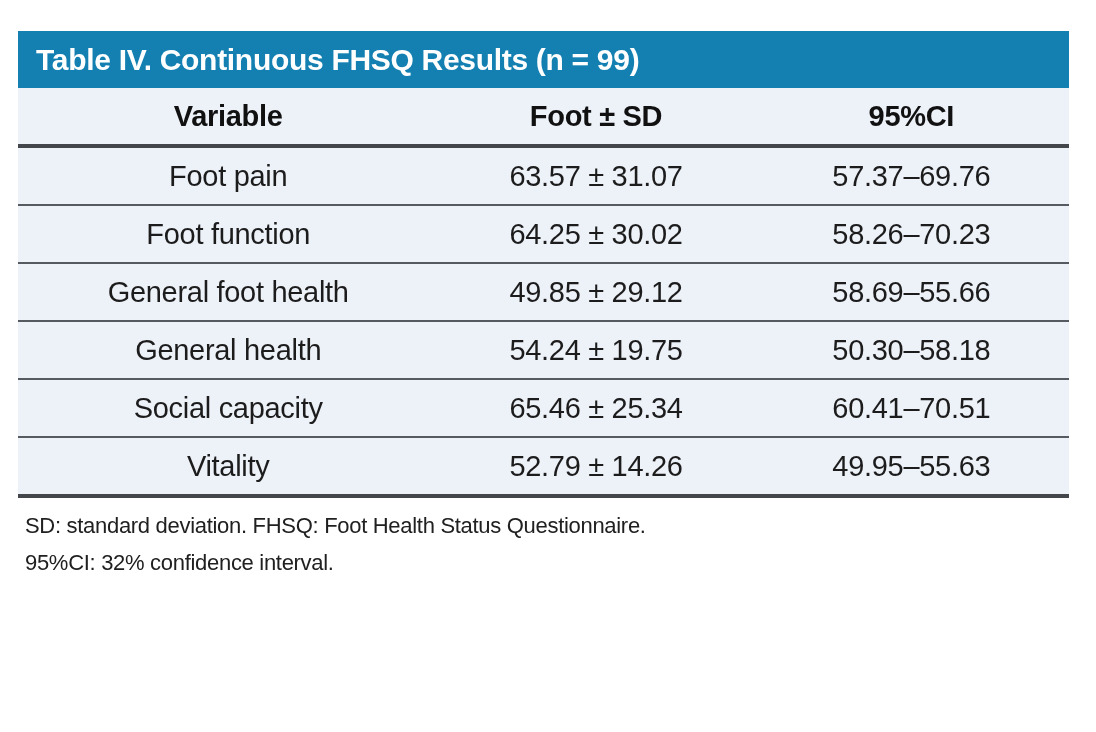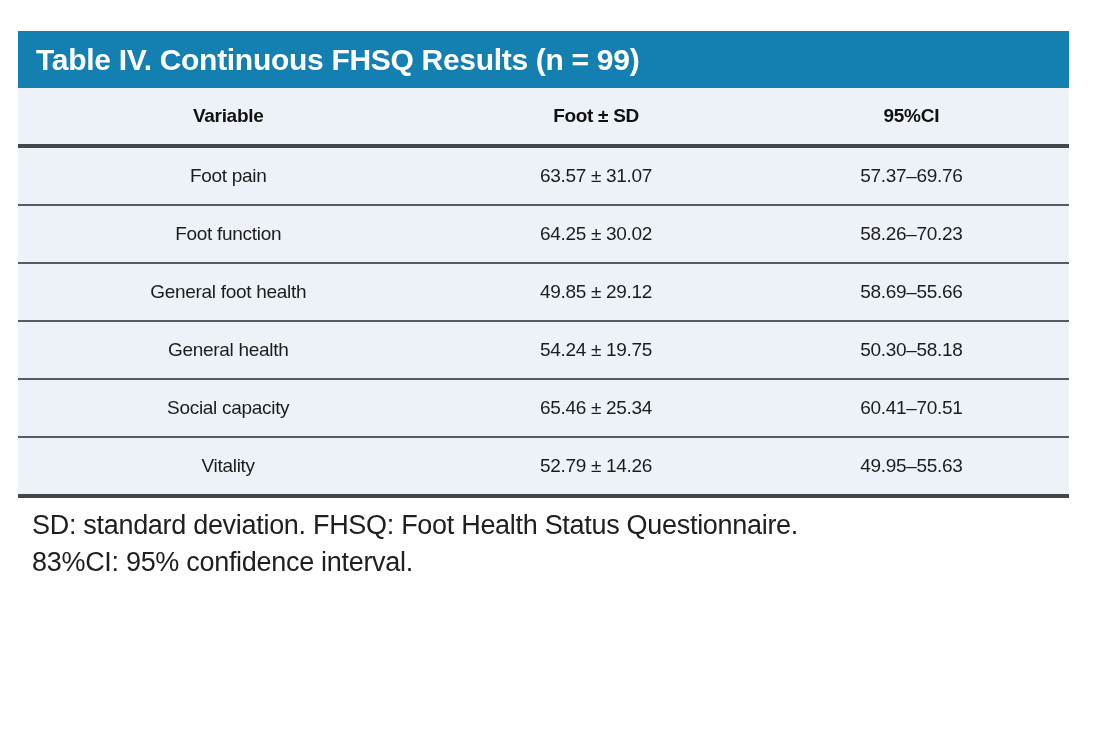--- a/index.html
+++ b/index.html
@@ -40,45 +40,44 @@
   }
   table.fhsq col.c1 { width: 40%; }
   table.fhsq col.c2 { width: 30%; }
   table.fhsq col.c3 { width: 30%; }
   table.fhsq th, table.fhsq td {
     background: var(--row-bg, #edf1f8);
     text-align: center;
     vertical-align: middle;
     height: 56px;
     padding: 0 20px;
-    font-size: 19px;
+    font-size: 29px;
     color: var(--cell-text, #1c1c1c);
     letter-spacing: -0.3px;
   }
   table.fhsq th {
     font-weight: bold;
     color: #111111;
   }
   table.fhsq thead tr {
     border-bottom: 4px solid var(--heavy-line, #43474b);
   }
   table.fhsq tbody tr + tr {
     border-top: 2px solid var(--sep-line, #565b61);
   }
   table.fhsq tbody {
     border-bottom: 4px solid var(--heavy-line, #43474b);
   }
   .footnotes {
     margin-top: 9px;
     padding-left: 7px;
-    font-size: 27px;
+    font-size: 22px;
     line-height: 37px;
     color: #202020;
     letter-spacing: -0.3px;
-    margin-left: 7px;
   }
 </style>
 </head>
 <body>
 
 <div class="page">
   <div class="table-figure">
 
     <div class="title-band">
       <span>Table IV. Continuous FHSQ Results (n = 99)</span>
@@ -126,17 +125,17 @@
           <tr>
             <td>Vitality</td>
             <td>52.79 ± 14.26</td>
             <td>49.95–55.63</td>
           </tr>
         </tbody>
     </table>
 
     <div class="footnotes">
       <div>SD: standard deviation. FHSQ: Foot Health Status Questionnaire.</div>
-      <div>83%CI: 95% confidence interval.</div>
+      <div>95%CI: 32% confidence interval.</div>
     </div>
 
   </div>
 </div>
 
 </body></html>

